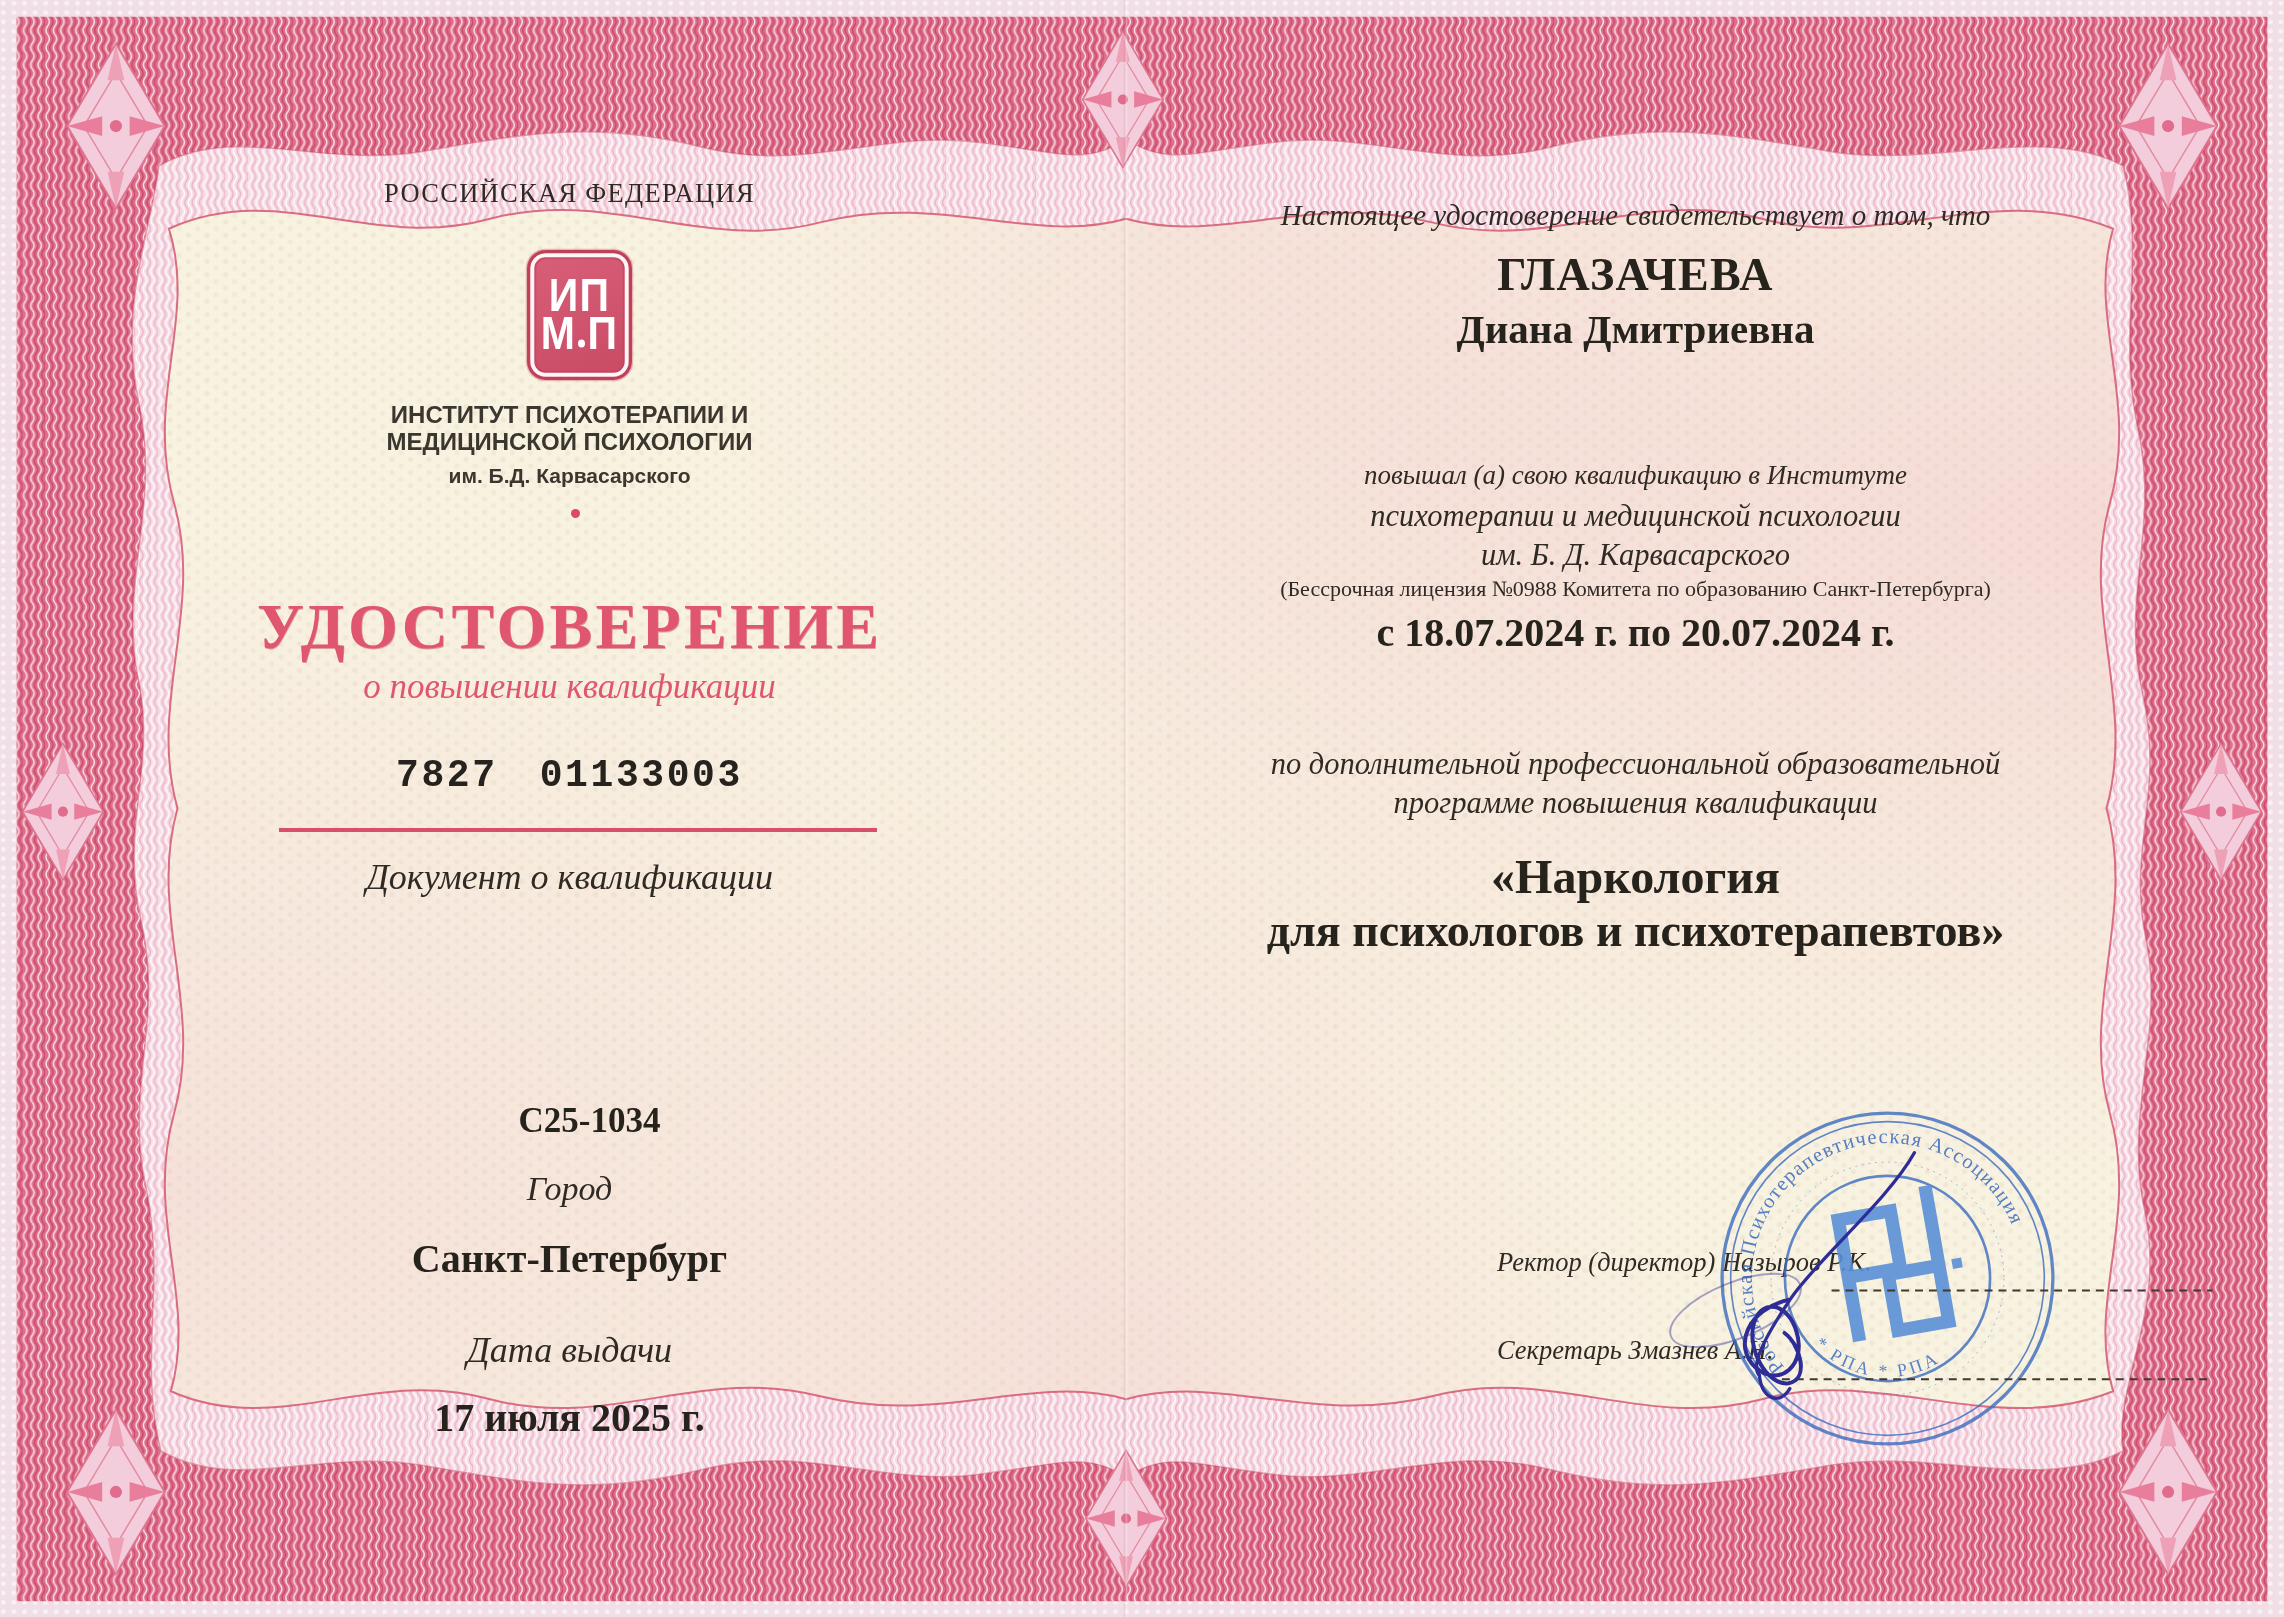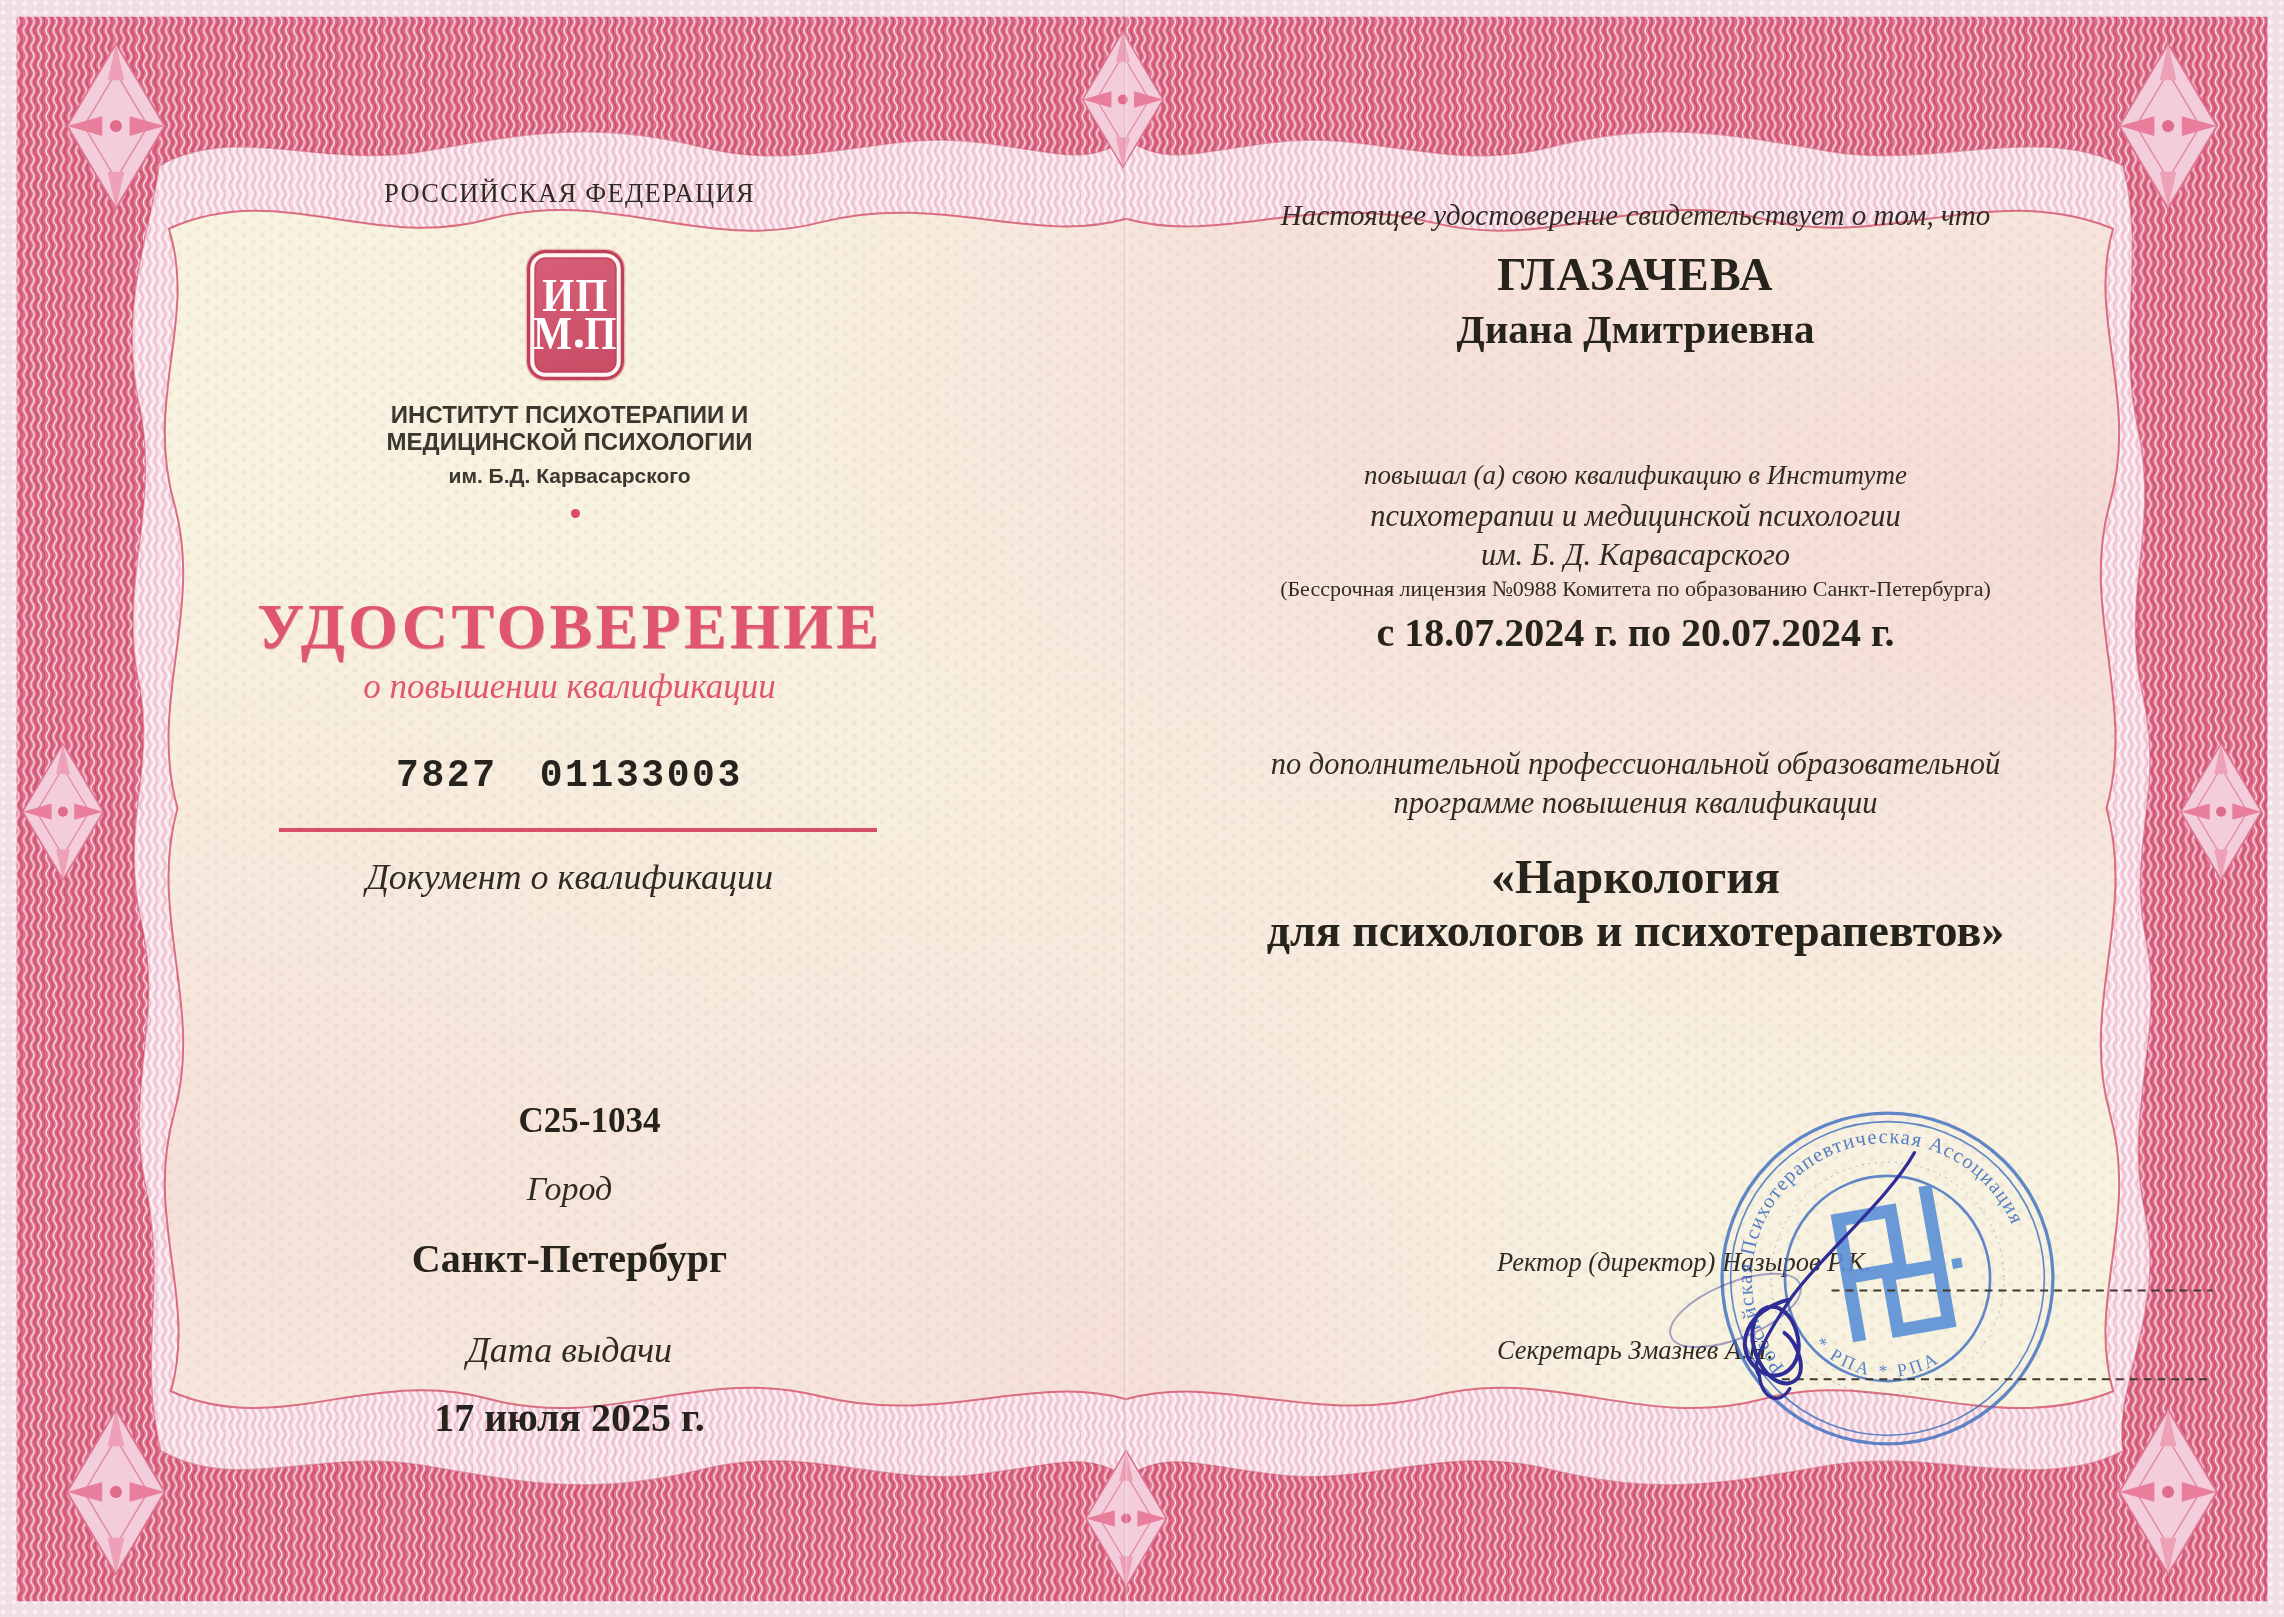--- a/index.html
+++ b/index.html
@@ -22,25 +22,25 @@
   .fold{position:absolute;left:1123px;top:0;width:5.3px;height:100%;z-index:3;pointer-events:none;
     background:linear-gradient(90deg,transparent,rgba(150,110,105,.16) 40%,rgba(255,255,255,.35) 60%,transparent);}
   .t{position:absolute;text-align:center;z-index:4;white-space:nowrap;}
   .L{left:172px;width:795px;}
   .R{left:1128px;width:927px;margin-left:44px;}
   .it{font-style:italic;}
   .b{font-weight:bold;color:#26221c;}
   .pink{color:#e0566f;}
   .sans{font-family:"Liberation Sans", sans-serif;font-weight:bold;color:#3b362e;}
   .mono{font-family:"Liberation Mono", monospace;font-weight:bold;color:#26231f;letter-spacing:2.6px;}
-  .logo{position:absolute;left:527px;top:250px;width:97px;height:130px;z-index:4;
+  .logo{position:absolute;left:527px;top:250px;width:105px;height:130px;z-index:4;
     background:linear-gradient(160deg,#d9607a,#c84a63);border-radius:18.5px;
     box-shadow:inset 0 0 0 3.3px #c04058, inset 0 0 0 7.3px rgba(255,255,255,.95), inset 0 0 0 9.3px rgba(192,64,88,.55), 0 0 0 1.3px rgba(200,74,99,.35);
     display:flex;flex-direction:column;align-items:center;justify-content:center;
-    font-family:Liberation Serif, serif;font-weight:bold;color:#fff;}
+    font-family:Liberation Sans, sans-serif;font-weight:bold;color:#fff;}
   .logo .row{font-size:41px;line-height:.92;letter-spacing:1.3px;transform:scaleY(1.12);display:flex;align-items:center;}
   .logo-dot{display:inline-block;width:7.3px;height:7.3px;background:#fff;border-radius:50%;margin:17px 2px 0 2px;}
   .reddot{position:absolute;left:571px;top:509px;width:9.3px;height:8.6px;border-radius:50%;background:#e0486a;z-index:4;}
   .redline{position:absolute;left:279px;top:828px;width:598px;height:4px;background:#d84f6c;z-index:4;}
   .siglabel{position:absolute;left:1497px;z-index:5;font-style:italic;font-size:26.5px;white-space:nowrap;}
   svg.stamp{position:absolute;left:1689px;top:1080px;width:397px;height:397px;z-index:6;pointer-events:none;}
   svg.overlay{position:absolute;left:0;top:0;z-index:7;pointer-events:none;}
 </style>
 </head>
 <body>

